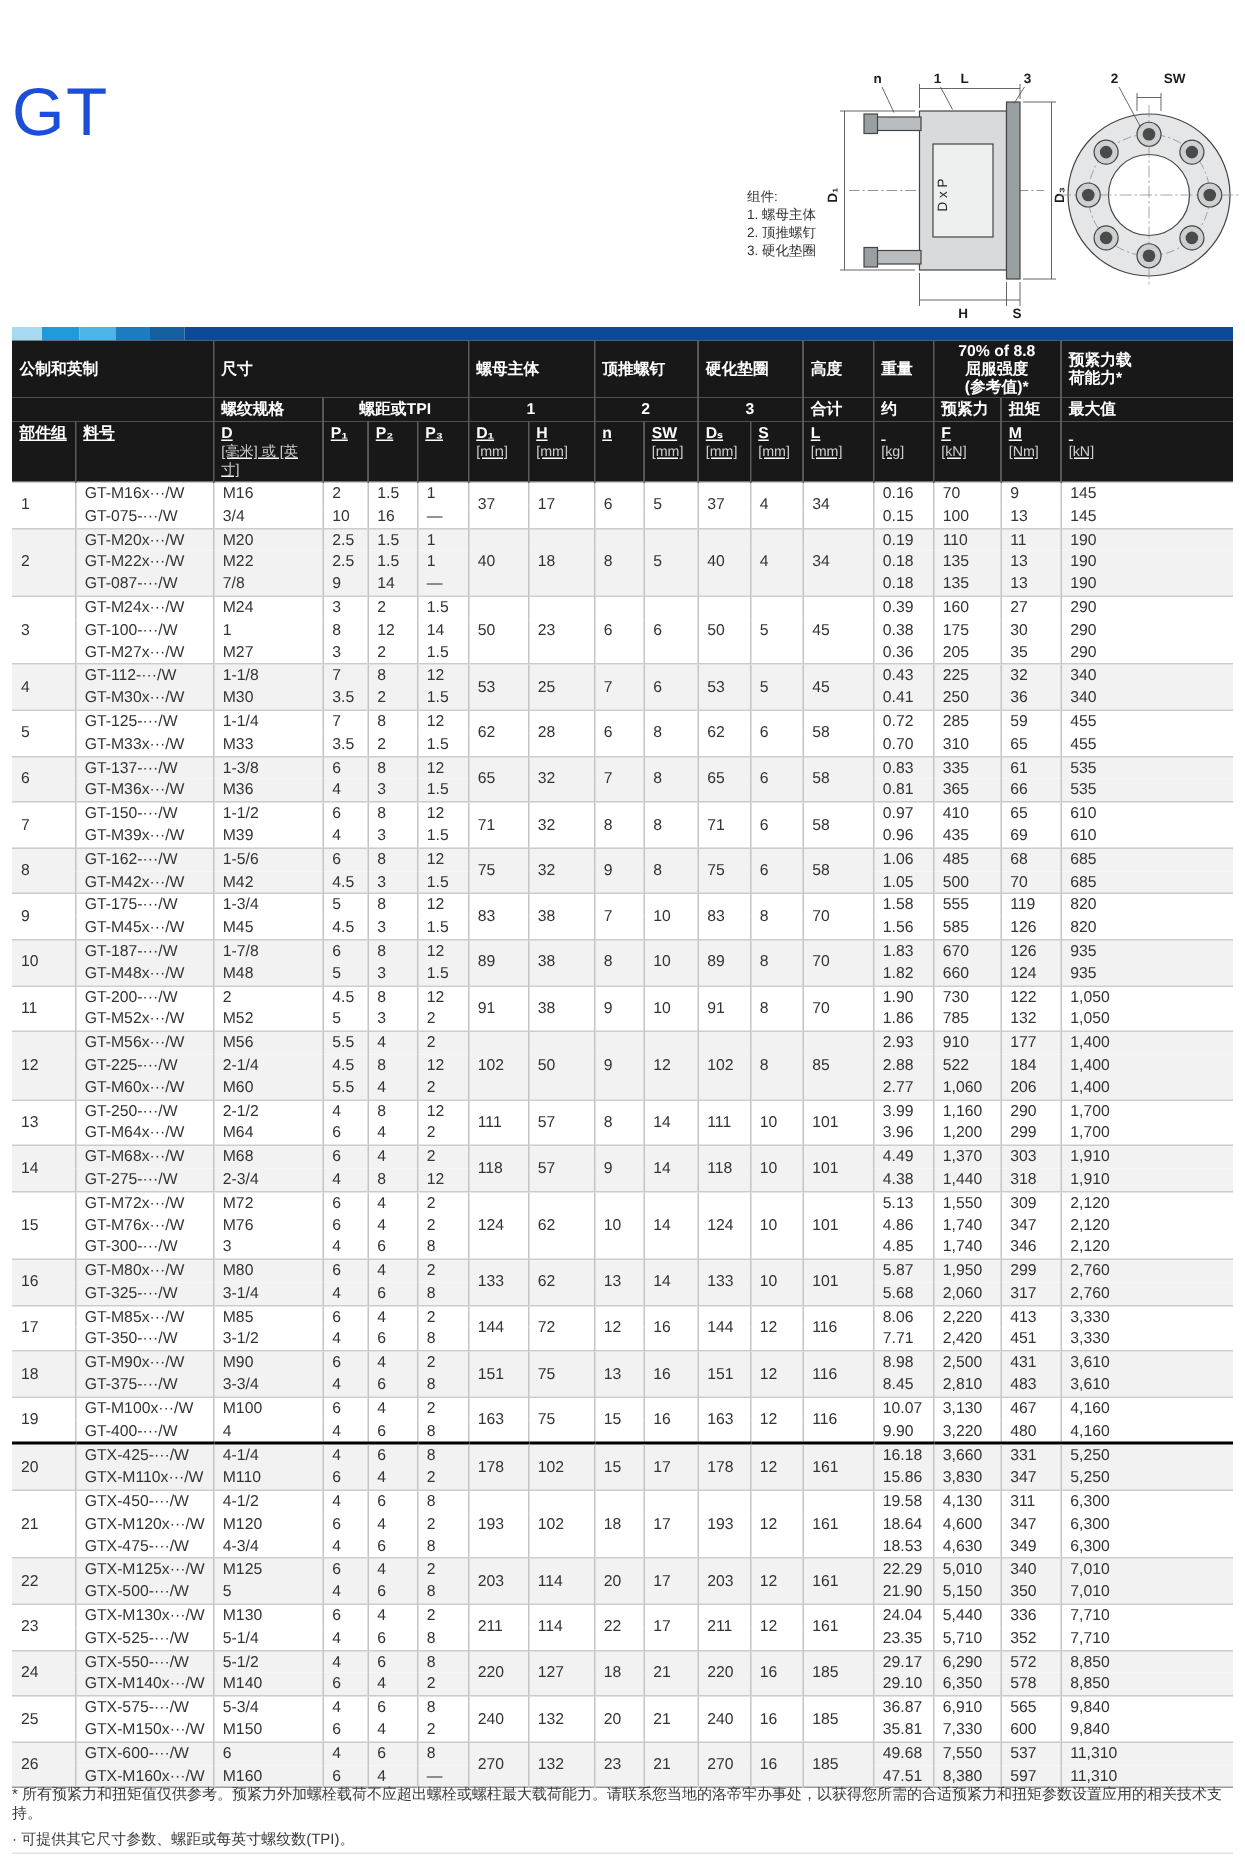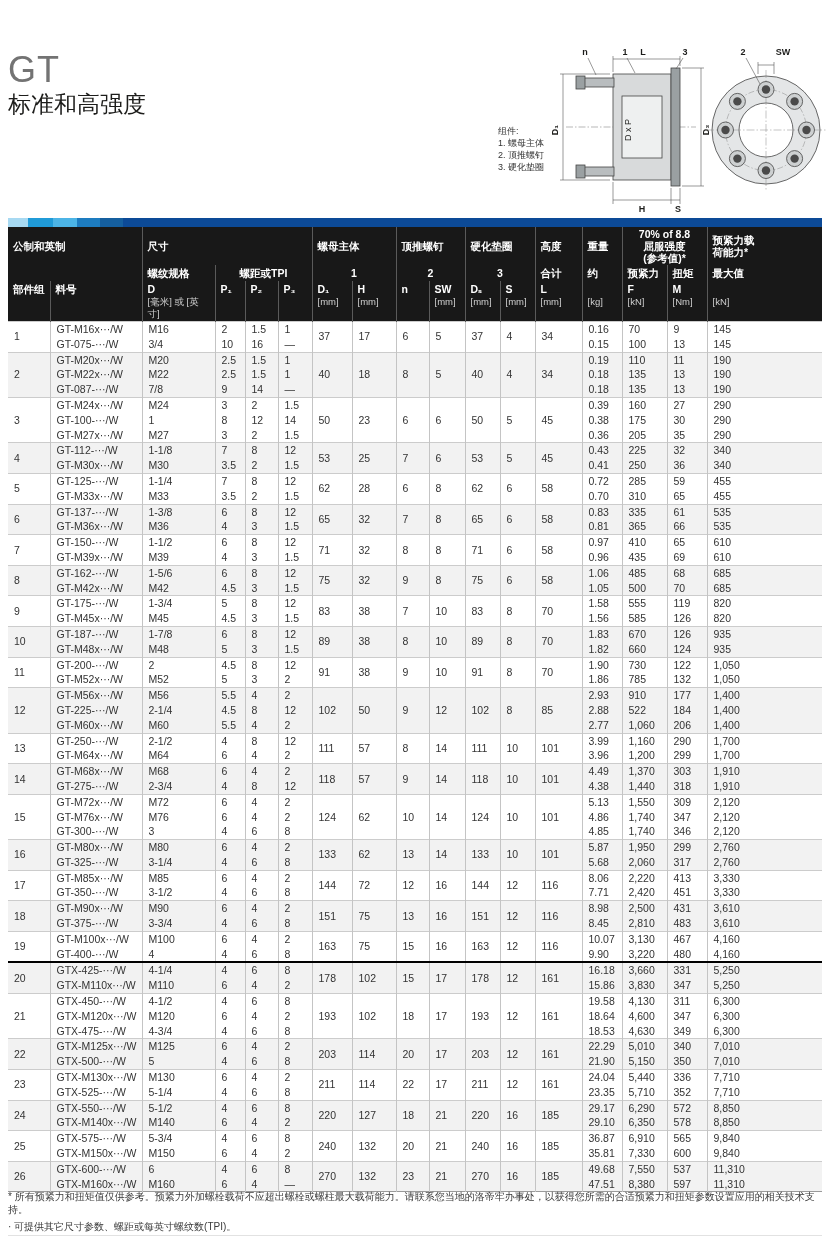--- a/index.html
+++ b/index.html
@@ -4,36 +4,36 @@
 <style>
   html,body{margin:0;padding:0;}
   body{
     width:830px;height:1249px;background:#ffffff;position:relative;
     font-family:"Liberation Sans","DejaVu Sans",sans-serif;color:#333;
     -webkit-font-smoothing:antialiased;
   }
   .abs{position:absolute;}
   
   #title-block{left:8px;top:52px;width:430px;}
-  .main-title{font-size:36px;font-weight:300;color:#737373;line-height:1.0;letter-spacing:1px;}
+  .main-title{font-size:45px;font-weight:300;color:#1d4ed8;line-height:1.0;letter-spacing:1px;}
   .sub-title{font-size:23px;font-weight:400;color:#1d1d1b;line-height:1.28;margin-top:2px;}
   .desc{font-size:11px;color:#3a3a3a;line-height:1.5;margin-top:8px;}
   
   #brand-bar{left:8px;top:218px;width:814px;height:9px;display:flex;}
   #brand-bar div{height:100%;}
   
   #spec-table-wrap{left:8px;top:227px;width:814px;}
   table{border-collapse:collapse;table-layout:fixed;width:814px;border-bottom:1px solid #9a9a9a;}
   thead th{
     background:#181818;color:#fff;font-weight:bold;font-size:10.5px;
     text-align:left;padding:1px 5px;vertical-align:middle;line-height:12px;
   }
   thead tr.r1 th{height:36px;}
   thead tr.r2 th{height:14px;}
-  thead tr.r3 th{height:30px;vertical-align:top;padding-top:2px;}
+  thead tr.r3 th{height:30px;vertical-align:top;padding-top:2px;text-decoration:underline;}
   thead th.bl{border-left:1px solid #5a5a5a;}
   thead .center{text-align:center;margin-left:38px;}
   thead .pre{white-space:pre-line;}
   thead .unit{font-weight:normal;color:#cfcfcf;font-size:9.5px;margin-top:1px;}
   tbody td{
     font-size:10.5px;color:#333;padding:1px 6px;line-height:12.8px;
     vertical-align:middle;border-left:1px solid #c4c4c4;white-space:nowrap;
   }
   tbody td.first{border-left:none;}
   tbody tr.alt td{background:#f2f2f2;}
@@ -48,21 +48,20 @@
   #diagram text{font-size:9px;fill:#1d1d1b;font-family:"Liberation Sans","DejaVu Sans",sans-serif;}
   #diagram text.bold{font-weight:bold;}
   #diagram .legend{font-size:9px;fill:#333;}
 </style>
 </head>
 <body>
 
 <div class="abs" id="title-block">
   <div class="main-title">GT</div>
   <div class="sub-title">
-    <div>标准和高强度</div>
   </div>
 </div>
 
 <svg class="abs" id="diagram" viewBox="0 0 378 175" xmlns="http://www.w3.org/2000/svg">
 
   <g>
     <text class="legend" x="48" y="92">组件:</text>
     <text class="legend" x="48" y="104">1. 螺母主体</text>
     <text class="legend" x="48" y="116">2. 顶推螺钉</text>
     <text class="legend" x="48" y="128">3. 硬化垫圈</text>

